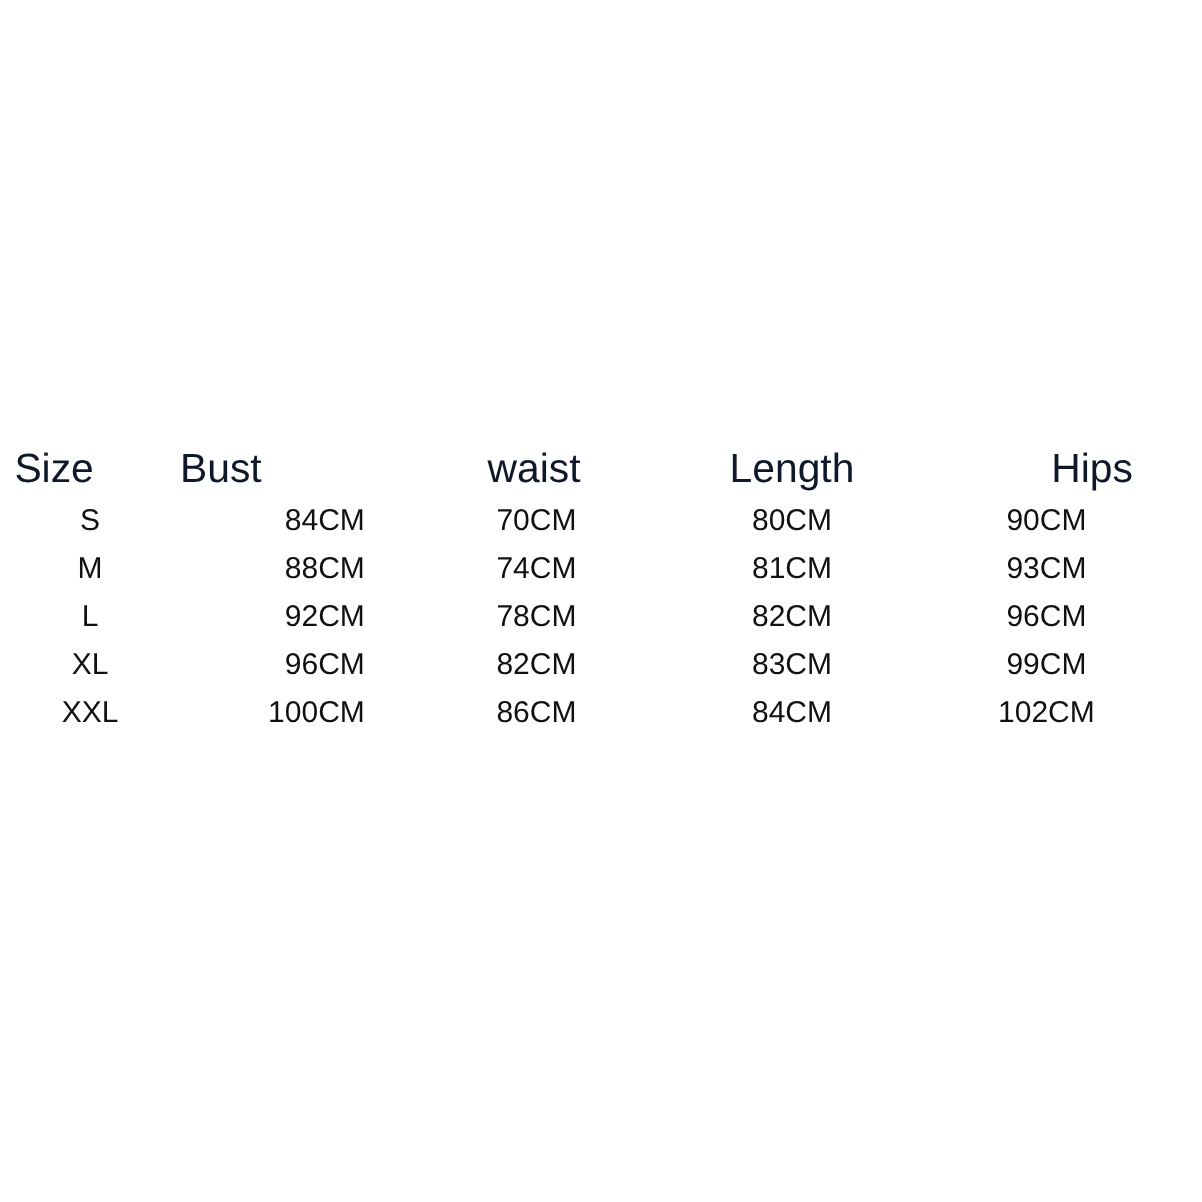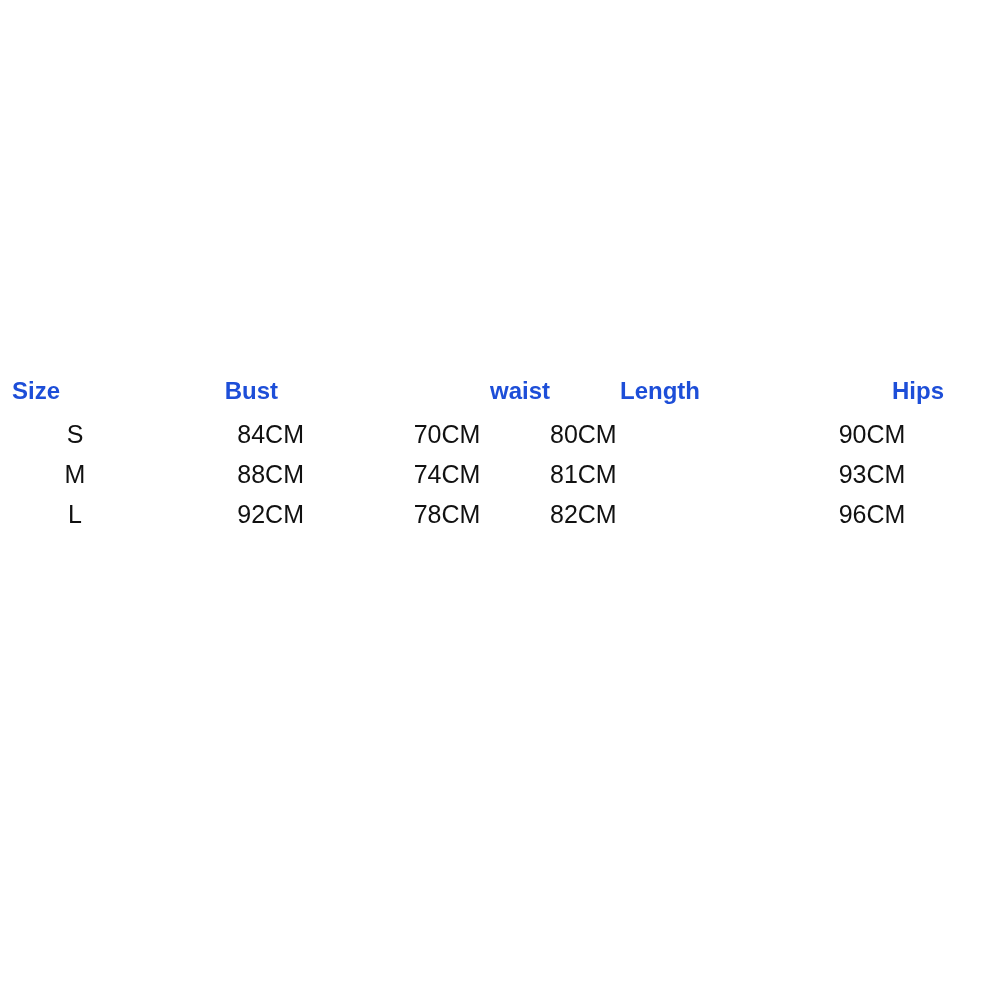--- a/index.html
+++ b/index.html
@@ -38,45 +38,45 @@
     background: transparent;
   }
   
   col.c-size   { width: 150px; }
   col.c-bust   { width: 190px; }
   col.c-waist  { width: 210px; }
   col.c-length { width: 220px; }
   col.c-hips   { width: 232px; }
 
   thead th {
-    font-size: 24px;
-    font-weight: 700;
+    font-size: 34px;
+    font-weight: 400;
     line-height: 40px;
     height: 46px;
-    color: #1d4ed8;
+    color: #0f172a;
     vertical-align: middle;
   }
   tbody td {
     font-size: 25px;
     font-weight: 400;
     line-height: 40px;
     height: 40px;
     color: #111111;
     vertical-align: middle;
   }
   
   .col-size   { text-align: center; }
   .col-bust   { text-align: right;  padding-right: 36px !important; }
   .col-waist  { text-align: center;   padding-left: 4px !important; }
-  .col-length { text-align: left; }
+  .col-length { text-align: center; }
   .col-hips   { text-align: center;  padding-right: 28px !important; }
 
   thead .col-size   { text-align: left; padding-left: 12px !important; }
-  thead .col-bust   { text-align: right; padding-right: 62px !important; }
-  thead .col-waist  { text-align: right;  padding-left: 0px !important; }
+  thead .col-bust   { text-align: left; padding-right: 62px !important; }
+  thead .col-waist  { text-align: center;  padding-left: 0px !important; }
   thead .col-length { text-align: center; }
   thead .col-hips   { text-align: right;  padding-right: 58px !important; margin-top: 38px; }
 </style>
 </head>
 <body>
 
 <div id="page">
 
   <div id="size-chart">
     <table class="size-table">
@@ -111,17 +111,31 @@
           <td class="col-length">81CM</td>
           <td class="col-hips">93CM</td>
         </tr>
         <tr>
           <td class="col-size">L</td>
           <td class="col-bust">92CM</td>
           <td class="col-waist">78CM</td>
           <td class="col-length">82CM</td>
           <td class="col-hips">96CM</td>
         </tr>
+        <tr>
+          <td class="col-size">XL</td>
+          <td class="col-bust">96CM</td>
+          <td class="col-waist">82CM</td>
+          <td class="col-length">83CM</td>
+          <td class="col-hips">99CM</td>
+        </tr>
+        <tr>
+          <td class="col-size">XXL</td>
+          <td class="col-bust">100CM</td>
+          <td class="col-waist">86CM</td>
+          <td class="col-length">84CM</td>
+          <td class="col-hips">102CM</td>
+        </tr>
       </tbody>
     </table>
   </div>
 
 </div>
 
 </body></html>

